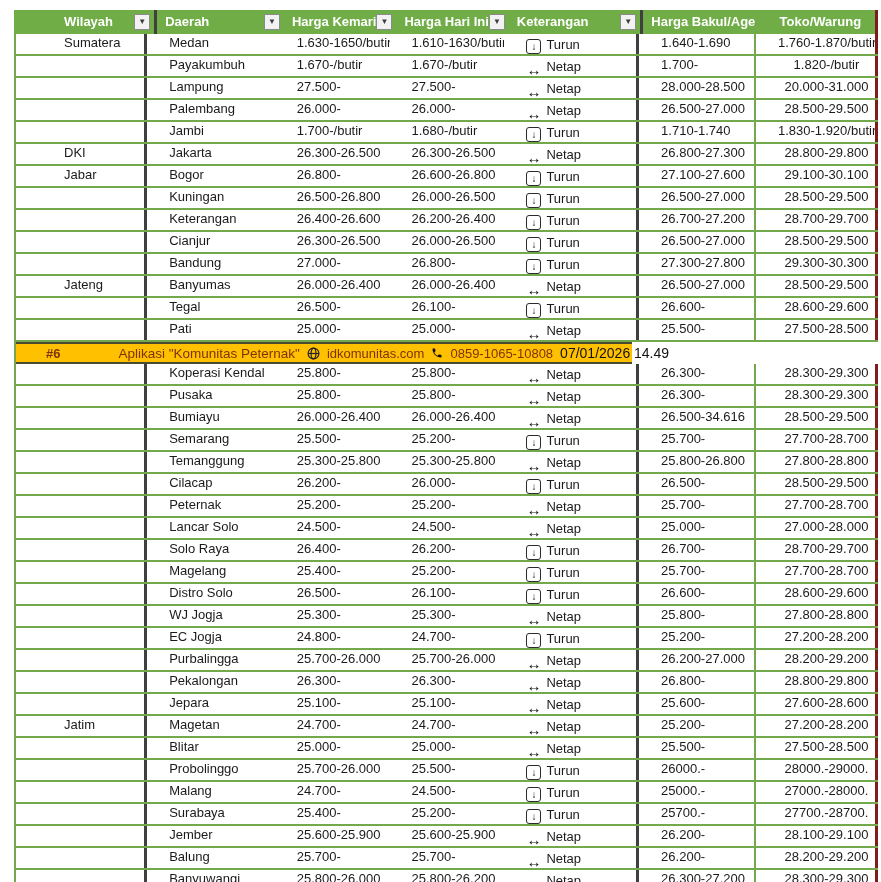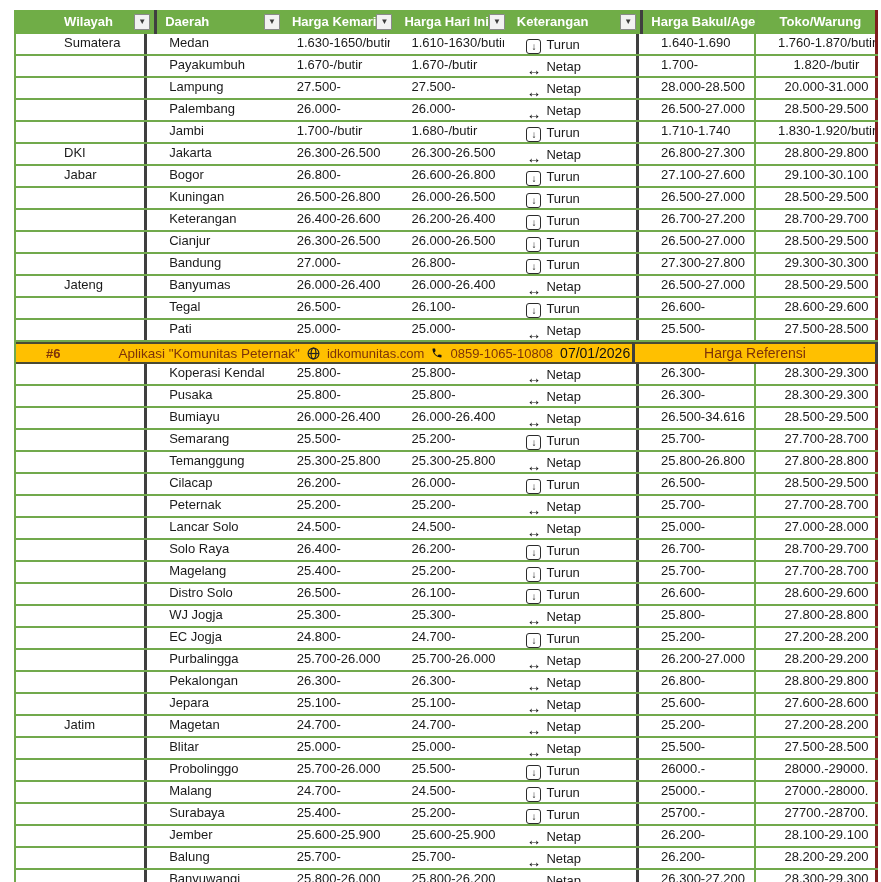--- a/index.html
+++ b/index.html
@@ -280,23 +280,20 @@
         <span>idkomunitas.com</span>
         <span class="b-phone-ic ic">
           <svg width="12" height="12" viewBox="0 0 24 24">
               <path d="M6.6 10.8c1.4 2.8 3.8 5.1 6.6 6.6l2.2-2.2c.3-.3.7-.4 1-.2 1.2.4 2.5.6 3.6.6.6 0 1 .4 1 1V20c0 .6-.4 1-1 1C10.8 21 3 13.2 3 4c0-.6.4-1 1-1h3.5c.6 0 1 .4 1 1 0 1.2.2 2.4.6 3.6.1.3 0 .7-.2 1l-2.3 2.2z" fill="#111"></path>
             </svg>
         </span>
         <span>0859-1065-10808</span>
         <span class="b-date">07/01/2026 14.49</span>
       </span>
     </div>
-    <div class="oseg seg-right ref">
-      <span>Harga Referensi</span>
-    </div>
   </div>
 
   <div>
   <div class="tr">
     <div class="td c0"></div>
     <div class="td c1">Koperasi Kendal</div>
     <div class="td c2">25.800-</div>
     <div class="td c3">25.800-</div>
     <div class="td c4">
       <span class="st-icon flat-arrow">↔</span>

